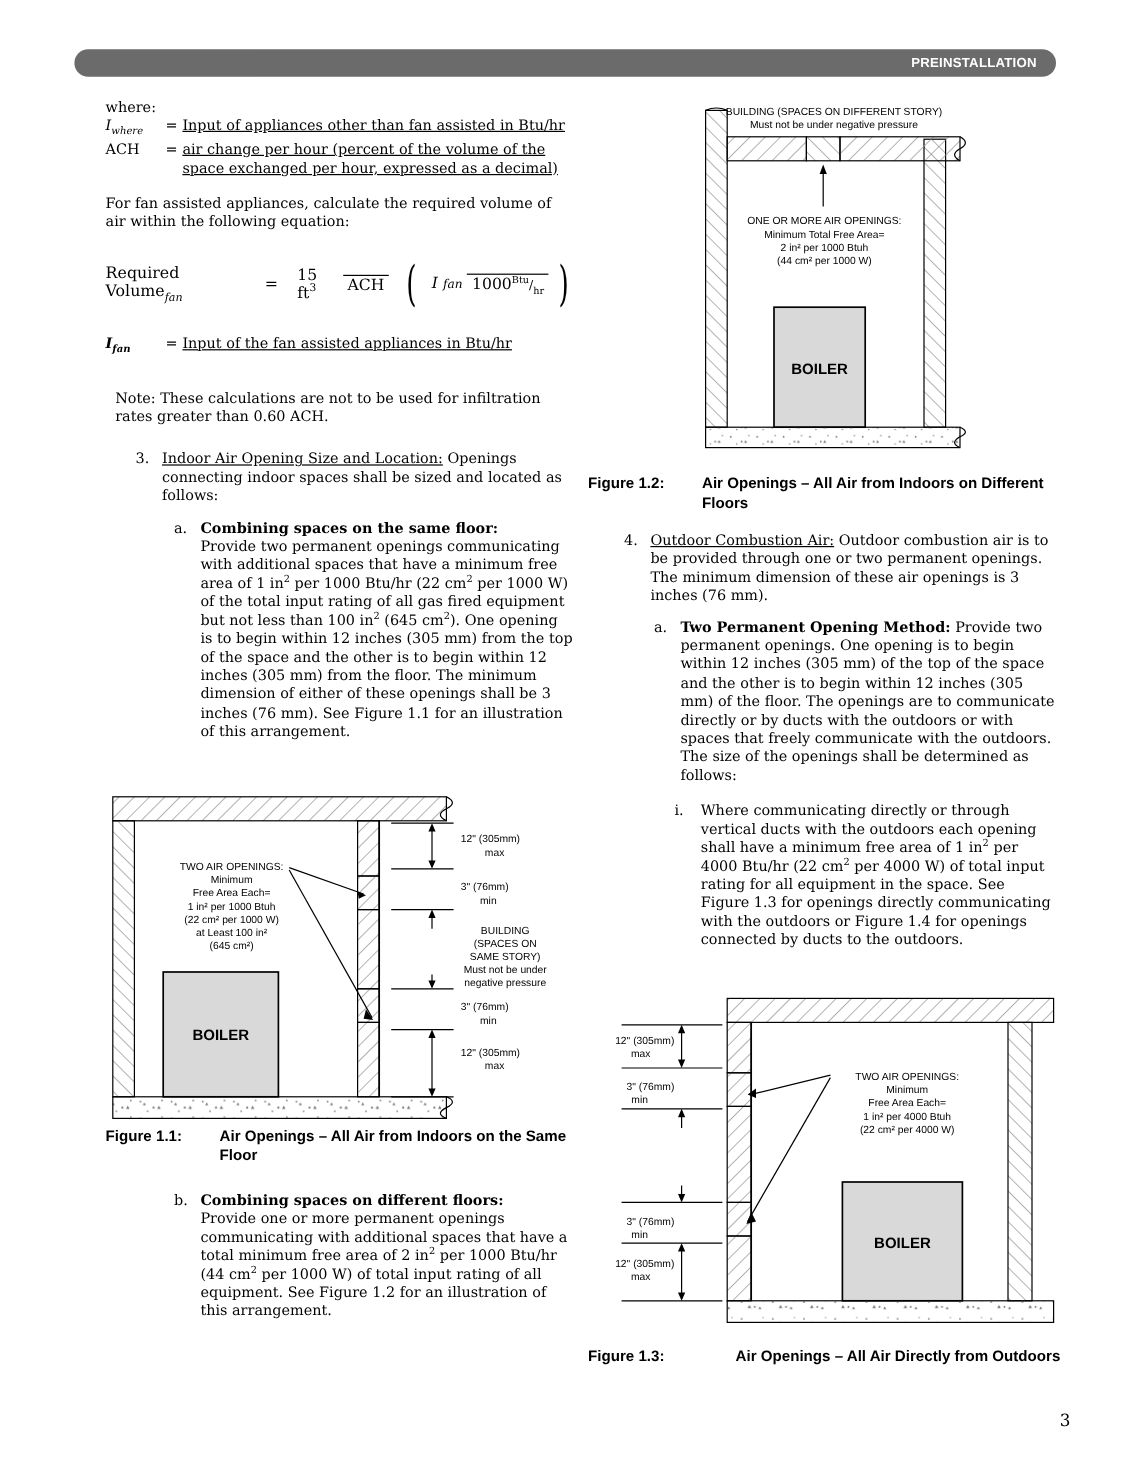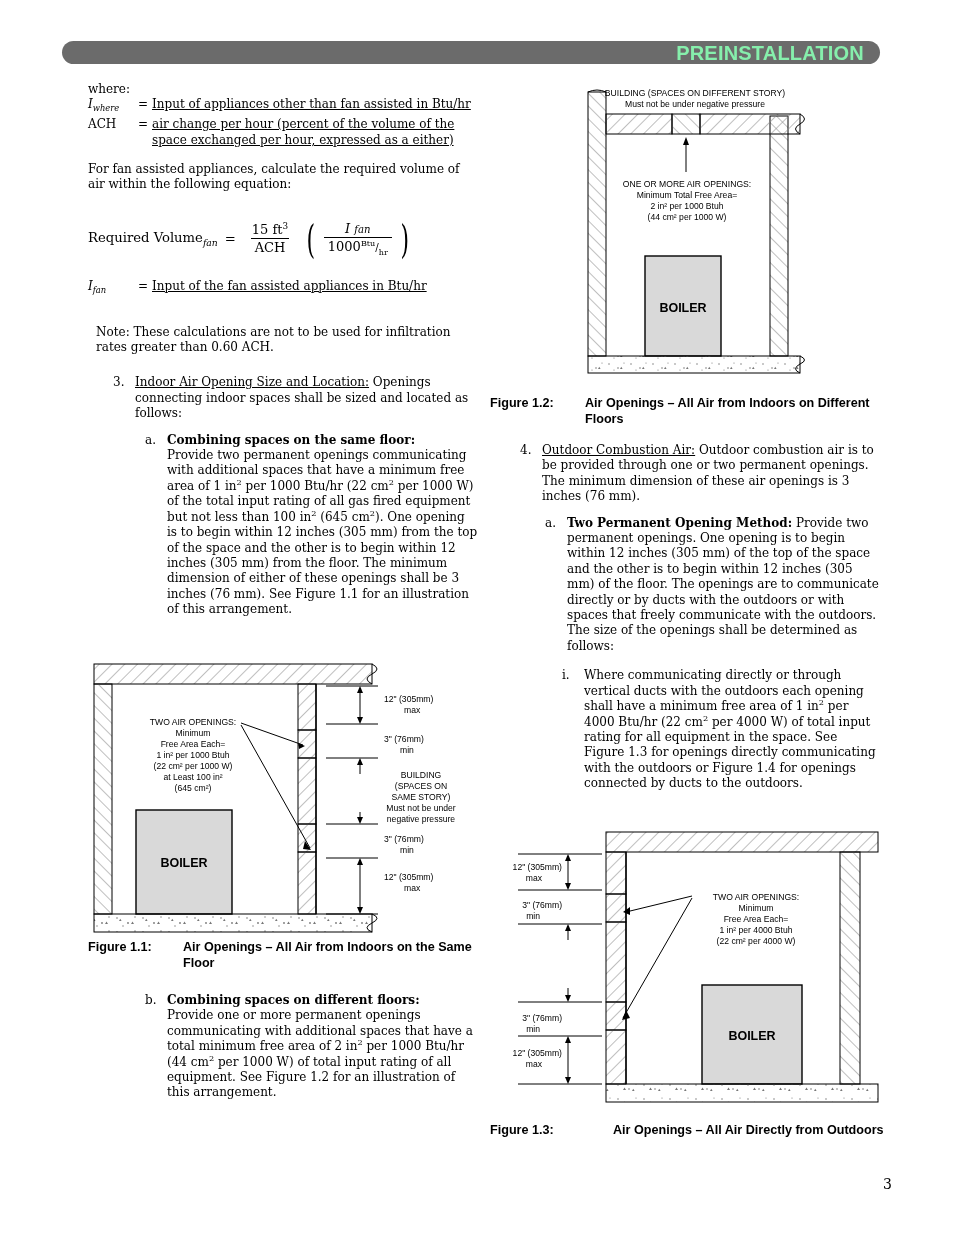--- a/index.html
+++ b/index.html
@@ -2,21 +2,21 @@
 <html><head>
 <meta charset="utf-8">
 <style>
   html,body{margin:0;padding:0;background:#fff;}
   body{width:954px;height:1235px;position:relative;font-family:"DejaVu Serif",serif;color:#000;}
   .page{position:absolute;left:0;top:0;width:954px;height:1235px;overflow:hidden;}
 
   
   .hdr-bar{position:absolute;left:62px;top:41px;width:818px;height:23px;background:#6b6b6b;border-radius:12px;}
   .hdr-title{position:absolute;right:16px;top:3px;font-family:"Liberation Sans",sans-serif;font-weight:bold;
-             font-size:20px;color:#86efac;letter-spacing:.2px;line-height:18px;}
+             font-size:11px;color:#ffffff;letter-spacing:.2px;line-height:18px;}
 
   
   .colL{position:absolute;left:88px;top:82px;width:390px;}
 
   
   .t{font-family:"DejaVu Serif",serif;font-size:12px;line-height:15.4px;}
   .ind{display:block;}
   .u{text-decoration:underline;}
   .b{font-weight:bold;}
   sup{font-size:.68em;vertical-align:super;line-height:0;}
@@ -28,21 +28,21 @@
   .row .bd{flex:1 1 auto;}
 
   
   .deflist{display:block;}
   .defrow{display:flex;}
   .defrow .dt{flex:0 0 auto;}
   .defrow .dd{flex:1 1 auto;text-decoration:underline;}
 
   
   .eq{position:absolute;display:flex;align-items:center;font-size:13.2px;}
-  .frac{display:inline-flex;flex-direction:column;align-items:center;margin:0 5px;}
+  .frac{display:inline-flex;flex-direction:row;align-items:center;margin:0 5px;}
   .frac .num{padding:0 4px 1px 4px;font-size:13px;}
   .frac .den{padding:1px 4px 0 4px;font-size:13px;border-top:1.1px solid #000;}
   .paren{display:inline-block;font-size:40px;line-height:26px;font-family:"DejaVu Serif",serif;transform:scaleX(.55);}
 
   
   .cap{position:absolute;font-family:"Liberation Sans",sans-serif;font-weight:bold;font-size:12.6px;line-height:15.5px;}
   .cap .cl{position:absolute;left:0;top:0;}
   .cap .cr{margin-left:95px;display:block;}
 
   
@@ -67,21 +67,21 @@
 
     <div class="deflist t">
       <div class="defrow">
         <span class="dt" style="width:50px;"><span class="it">I</span><sub style="font-size:.7em;" class="it">where</sub></span>
         <span class="dt" style="width:14px;">=</span>
         <span class="dd">Input of appliances other than fan assisted in Btu/hr</span>
       </div>
       <div class="defrow">
         <span class="dt" style="width:50px;">ACH</span>
         <span class="dt" style="width:14px;">=</span>
-        <span class="dd">air change per hour (percent of the volume of the space exchanged per hour, expressed as a either)</span>
+        <span class="dd">air change per hour (percent of the volume of the space exchanged per hour, expressed as a decimal)</span>
       </div>
     </div>
 
     <div class="t" style="margin-top:14px;">For fan assisted appliances, calculate the required volume of air within the following equation:</div>
 
     <div style="position:relative;height:62px;margin-top:18px;">
       <div class="eq" style="left:0;top:10px;position:absolute;">
         <span><span>Required Volume</span><sub class="it" style="font-size:.7em;">fan</sub></span>
         <span style="margin:0 7px;">=</span>
         <span class="frac">
@@ -92,21 +92,21 @@
         <span class="frac">
           <span class="num"><span class="it">I</span>&nbsp;<span class="it" style="font-size:.78em;">fan</span></span>
           <span class="den"><span>1000</span><sup style="font-size:.62em;margin-top:40px;">Btu</sup><span style="font-size:.8em;">/</span><sub style="font-size:.62em;">hr</sub></span>
         </span>
         <span class="paren">)</span>
       </div>
     </div>
 
     <div class="deflist t" style="margin-top:6px;">
       <div class="defrow">
-        <span class="dt" style="width:50px;"><span class="it">I</span><sub class="it" style="font-size:.7em;">fan</sub></span>
+        <span class="dt" style="width:50px;font-weight:bold;"><span class="it">I</span><sub class="it" style="font-size:.7em;">fan</sub></span>
         <span class="dt" style="width:14px;">=</span>
         <span class="dd">Input of the fan assisted appliances in Btu/hr</span>
       </div>
     </div>
 
     <div class="t" style="margin-top:26px;margin-left:8px;">Note:  These calculations are not to be used for infiltration rates greater than 0.60 ACH.</div>
 
     <div class="row t" style="margin-top:20px;margin-left:25px;">
       <span class="mk" style="width:22px;">3.</span>
       <span class="bd"><span class="u">Indoor Air Opening Size and Location:</span><span> Openings connecting indoor spaces shall be sized and located as follows:</span></span>

